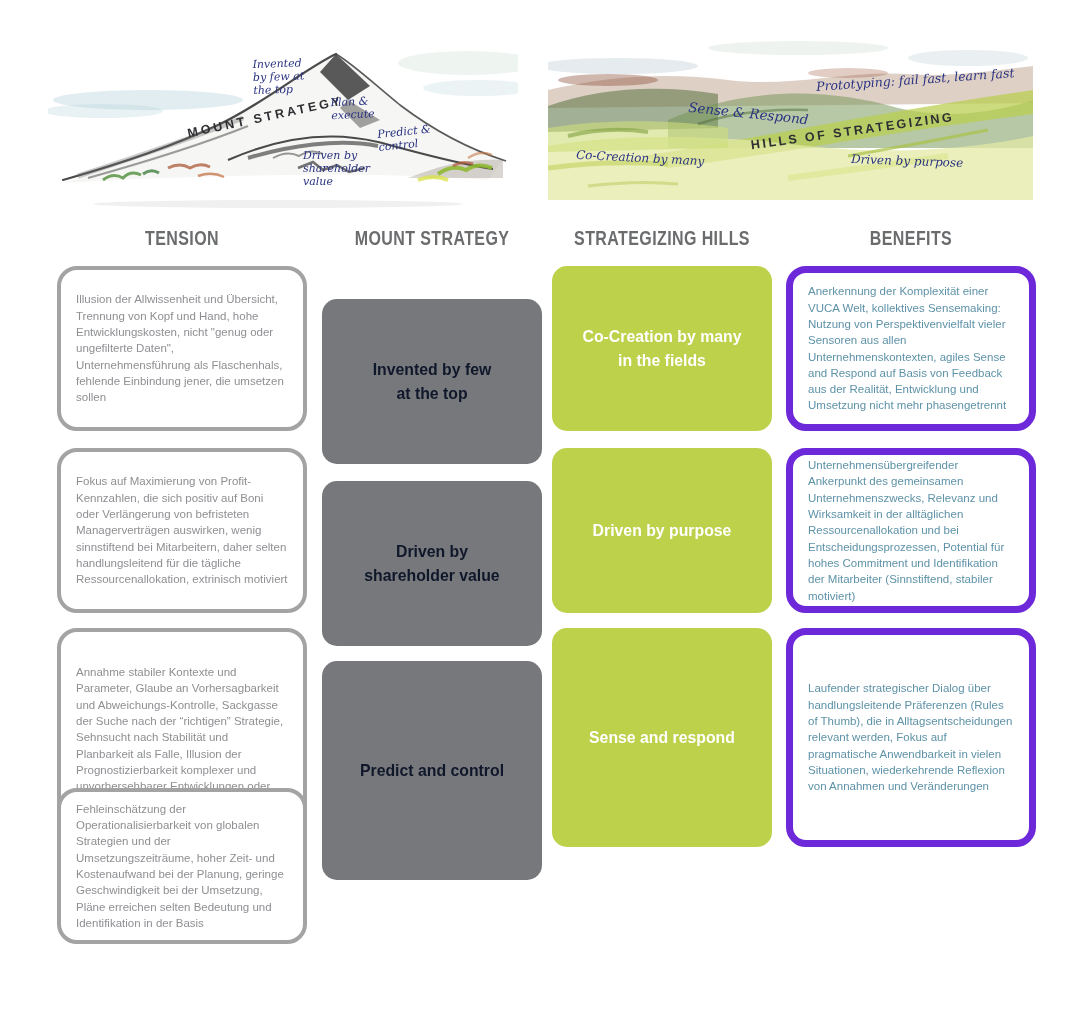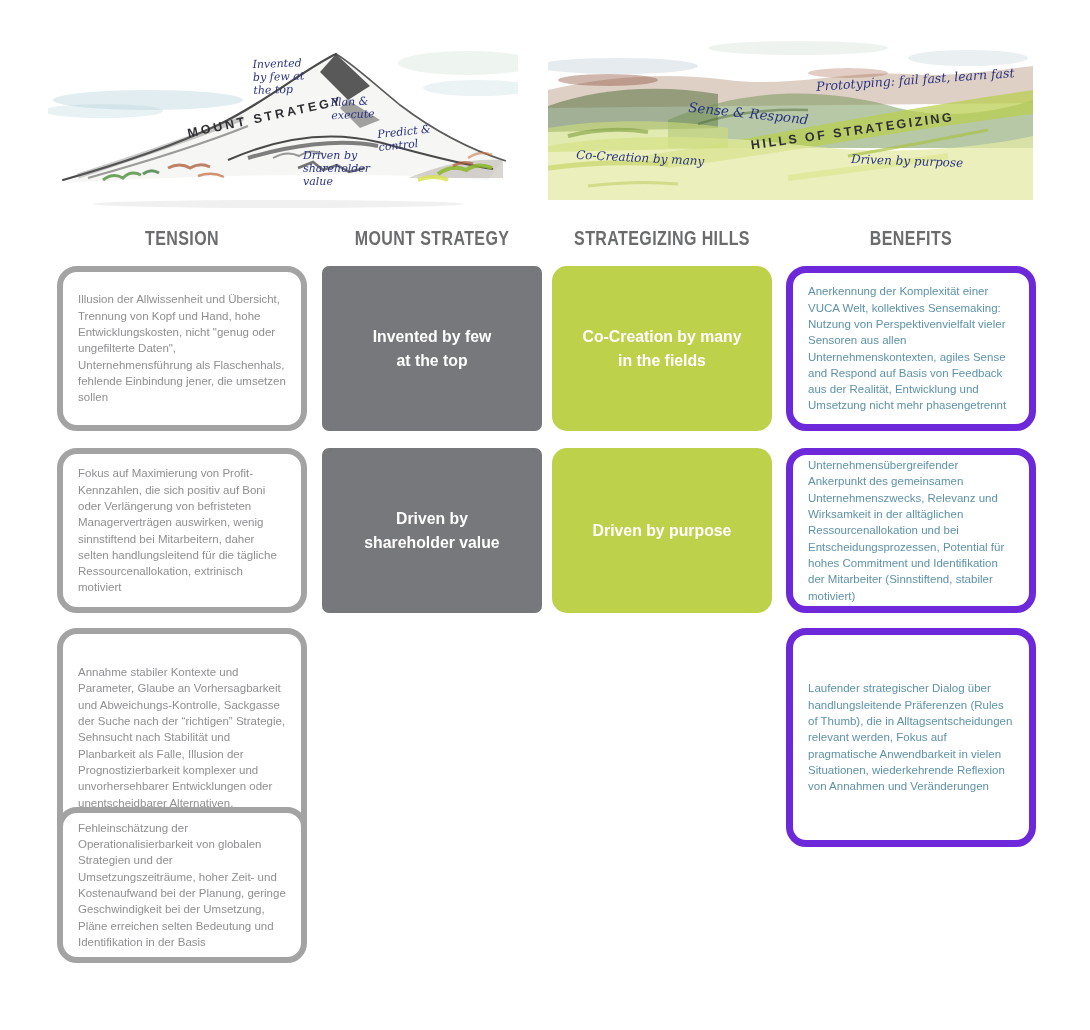--- a/index.html
+++ b/index.html
@@ -9,28 +9,28 @@
   .sketch-label{position:absolute;color:#2a3380;font-family:"DejaVu Serif",serif;
                 font-style:italic;font-size:11px;line-height:1.18;}
   .sketch-title{position:absolute;color:#2f2f33;font-family:"Liberation Sans",sans-serif;
                 font-style:normal;font-weight:bold;font-size:12.5px;letter-spacing:3px;
                 white-space:nowrap;}
   .col-header{position:absolute;top:227px;width:220px;text-align:center;font-weight:bold;
               font-size:20px;color:#6b6c6e;letter-spacing:.5px;white-space:nowrap;
               transform:scaleX(.8);}
   .card{position:absolute;box-sizing:border-box;display:flex;align-items:center;
         justify-content:center;}
-  .card.tension{left:57px;width:250px;background:#ffffff;border:6px solid #a3a3a3;
+  .card.tension{left:57px;width:250px;background:#ffffff;border:4px solid #a3a3a3;
                 border-radius:20px;color:#8e8f92;}
   .card.benefits{left:786px;width:250px;background:#ffffff;border:7px solid #6d28d9;
                  border-radius:20px;color:#5e92a8;}
-  .card.mount{left:322px;width:220px;background:#77787b;border-radius:7px;color:#ffffff;}
+  .card.mount{left:322px;width:220px;background:#77787b;border-radius:15px;color:#0f172a;margin-top:33px;}
   .card.hills{left:552px;width:220px;background:#bdd14b;border-radius:15px;color:#fff;}
   .row1{top:266px;height:165px;} .row2{top:448px;height:165px;}
-  .row3{top:628px;height:219px;} .row4{top:807px;height:156px;}
+  .row3{top:628px;height:219px;} .row4{top:788px;height:156px;}
   .cardbody{width:100%;padding:0 15px;font-size:11.5px;line-height:1.42;}
   .cardtitle{width:100%;text-align:center;font-weight:bold;font-size:17px;line-height:1.4;
              white-space:pre-line;transform:scaleX(.93);}
 </style>
 </head>
 <body>
 
 <div class="canvas">
 
   <div class="sketch" style="left:48px;top:8px;width:470px;height:205px;">
@@ -125,20 +125,26 @@
   <div class="card hills row2">
     <div class="cardtitle">Driven by purpose</div>
   </div>
   <div class="card benefits row2">
     <div class="cardbody">Unternehmensübergreifender Ankerpunkt des gemeinsamen Unternehmenszwecks, Relevanz und Wirksamkeit in der alltäglichen Ressourcenallokation und bei Entscheidungsprozessen, Potential für hohes Commitment und Identifikation der Mitarbeiter (Sinnstiftend, stabiler motiviert)</div>
   </div>
 
   <div class="card tension row3">
     <div class="cardbody">Annahme stabiler Kontexte und Parameter, Glaube an Vorhersagbarkeit und Abweichungs-Kontrolle, Sackgasse der Suche nach der “richtigen” Strategie, Sehnsucht nach Stabilität und Planbarkeit als Falle, Illusion der Prognostizierbarkeit komplexer und unvorhersehbarer Entwicklungen oder unentscheidbarer Alternativen,</div>
   </div>
+  <div class="card mount row3">
+    <div class="cardtitle">Predict and control</div>
+  </div>
+  <div class="card hills row3">
+    <div class="cardtitle">Sense and respond</div>
+  </div>
   <div class="card benefits row3">
     <div class="cardbody">Laufender strategischer Dialog über handlungsleitende Präferenzen (Rules of Thumb), die in Alltagsentscheidungen relevant werden, Fokus auf pragmatische Anwendbarkeit in vielen Situationen, wiederkehrende Reflexion von Annahmen und Veränderungen</div>
   </div>
 
   <div class="card tension row4">
     <div class="cardbody">Fehleinschätzung der Operationalisierbarkeit von globalen Strategien und der Umsetzungszeiträume, hoher Zeit- und Kostenaufwand bei der Planung, geringe Geschwindigkeit bei der Umsetzung, Pläne erreichen selten Bedeutung und Identifikation in der Basis</div>
   </div>
 
 </div>
 

